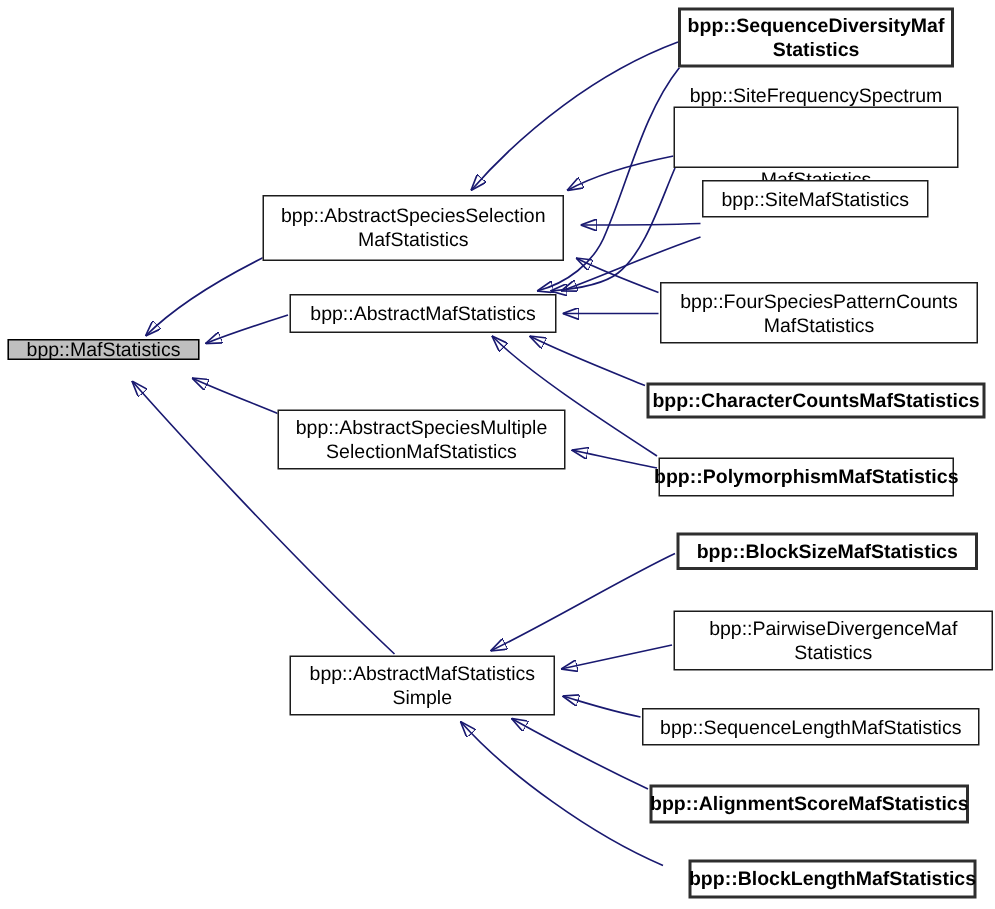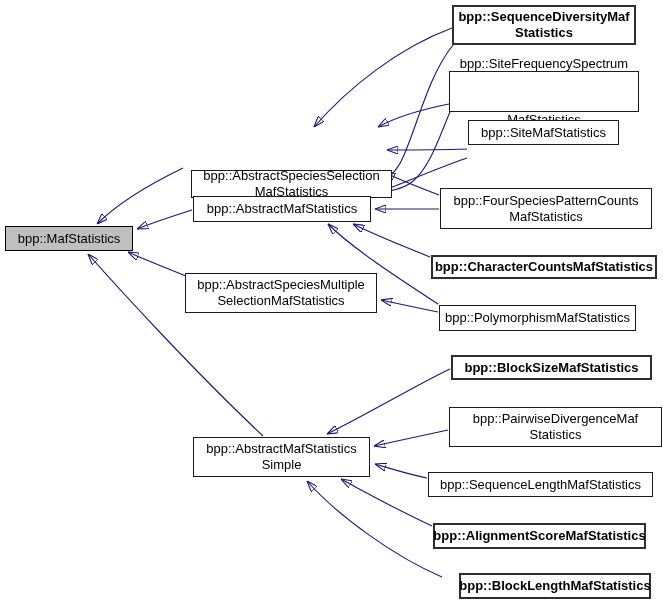--- a/index.html
+++ b/index.html
@@ -57,25 +57,25 @@
     <path d="M 430,257 C 403,246 375,235 353,224" marker-end="url(#arrow)"></path>
     <path d="M 438,304 C 398,278 352,248 328,224" marker-end="url(#arrow)"></path>
     <path d="M 438,312 C 418,308 400,304 381,300" marker-end="url(#arrow)"></path>
     <path d="M 450,369 C 418,384 368,414 327,434" marker-end="url(#arrow)"></path>
     <path d="M 448,430 C 424,435 398,441 374,446" marker-end="url(#arrow)"></path>
     <path d="M 427,478 C 407,474 392,469 375,464" marker-end="url(#arrow)"></path>
     <path d="M 432,526 C 398,510 368,494 341,479" marker-end="url(#arrow)"></path>
     <path d="M 442,577 C 395,557 338,516 307,481" marker-end="url(#arrow)"></path>
   </svg>
 
-  <div class="n root" style="left:5px;top:226px;width:128px;height:25px;">
+  <div class="n root" style="left:5px;top:226px;width:128px;height:14px;">
     <span>bpp::MafStatistics</span>
   </div>
 
-  <div class="n" style="left:191px;top:130px;width:201px;height:28px;margin-top:40px;">
+  <div class="n" style="left:175px;top:130px;width:201px;height:44px;">
     <span>bpp::AbstractSpeciesSelection</span>
     <span>MafStatistics</span>
   </div>
 
   <div class="n" style="left:193px;top:196px;width:178px;height:26px;">
     <span>bpp::AbstractMafStatistics</span>
   </div>
 
   <div class="n" style="left:185px;top:273px;width:192px;height:40px;">
     <span>bpp::AbstractSpeciesMultiple</span>
@@ -103,21 +103,21 @@
 
   <div class="n" style="left:440px;top:188px;width:212px;height:41px;">
     <span>bpp::FourSpeciesPatternCounts</span>
     <span>MafStatistics</span>
   </div>
 
   <div class="n b" style="left:431px;top:255px;width:226px;height:24px;">
     <span>bpp::CharacterCountsMafStatistics</span>
   </div>
 
-  <div class="n" style="left:439px;top:305px;width:197px;height:26px;">
+  <div class="n" style="left:439px;top:305px;width:197px;height:26px;font-weight:bold;">
     <span>bpp::PolymorphismMafStatistics</span>
   </div>
 
   <div class="n b" style="left:451px;top:355px;width:201px;height:25px;">
     <span>bpp::BlockSizeMafStatistics</span>
   </div>
 
   <div class="n" style="left:449px;top:407px;width:213px;height:40px;">
     <span>bpp::PairwiseDivergenceMaf</span>
     <span>Statistics</span>

